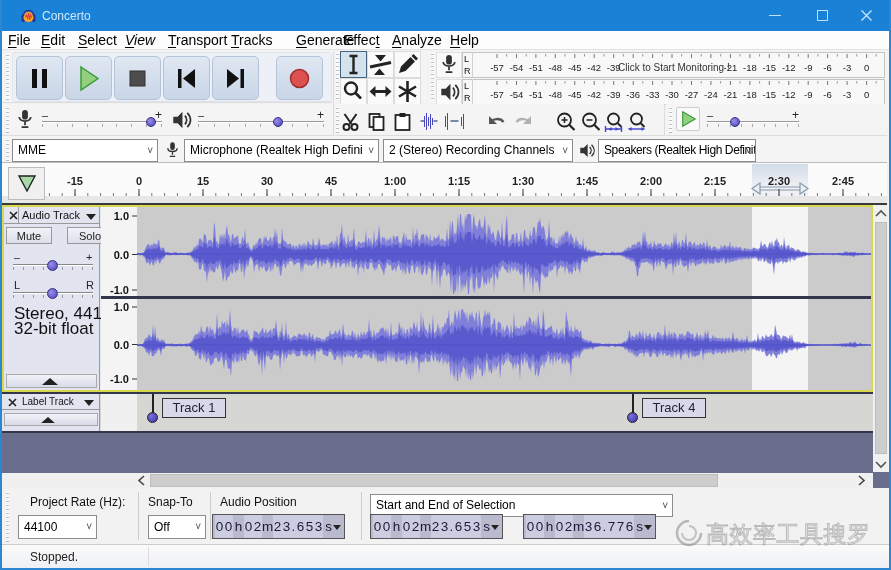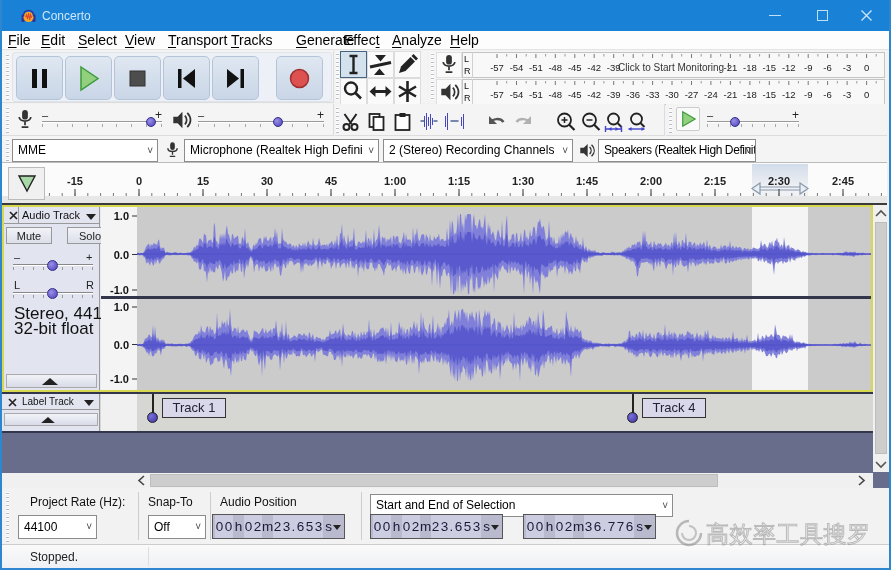--- a/index.html
+++ b/index.html
@@ -29,21 +29,21 @@
     <div class="abs" style="left:769px;top:15px;width:12px;height:1.4px;background:#bfe0f5;"></div>
     <div class="abs" style="left:817px;top:10px;width:11px;height:11px;border:1.2px solid #bfe0f5;"></div>
     <svg class="abs" style="left:861px;top:10px" width="11" height="11" viewBox="0 0 11 11">
 <path d="M0.5 0.5 L10.5 10.5 M10.5 0.5 L0.5 10.5" stroke="#cfe6f8" stroke-width="1.3"></path>
     </svg>
   </div>
 <div class="abs" style="left:0;top:31px;width:891px;height:19px;background:#fdfdfd;border-bottom:1px solid #e4e4e4">
     <div class="menu" style="left:8px;"><u>F</u>ile</div>
     <div class="menu" style="left:41px;"><u>E</u>dit</div>
     <div class="menu" style="left:78px;"><u>S</u>elect</div>
-    <div class="menu" style="left:125px;"><u>V</u>iew</div>
+    <div class="menu" style="left:125px;font-style:italic;"><u>V</u>iew</div>
     <div class="menu" style="left:168px;"><u>T</u>ransport</div>
     <div class="menu" style="left:231px;"><u>T</u>racks</div>
     <div class="menu" style="left:296px;"><u>G</u>enerate</div>
     <div class="menu" style="left:344px;">Effec<u>t</u></div>
     <div class="menu" style="left:392px;"><u>A</u>nalyze</div>
     <div class="menu" style="left:450px;"><u>H</u>elp</div>
   </div>
 <div class="abs" style="left:2px;top:50px;width:887px;height:113px;background:#f2f2f2;"></div>
 <div class="abs" style="left:2px;top:51px;width:332px;height:52px;background:#f4f4f4;border-right:1px solid #ddd;border-bottom:1px solid #ddd;"></div>
 <div class="grip" style="left:5px;top:54px;height:46px;"></div>

